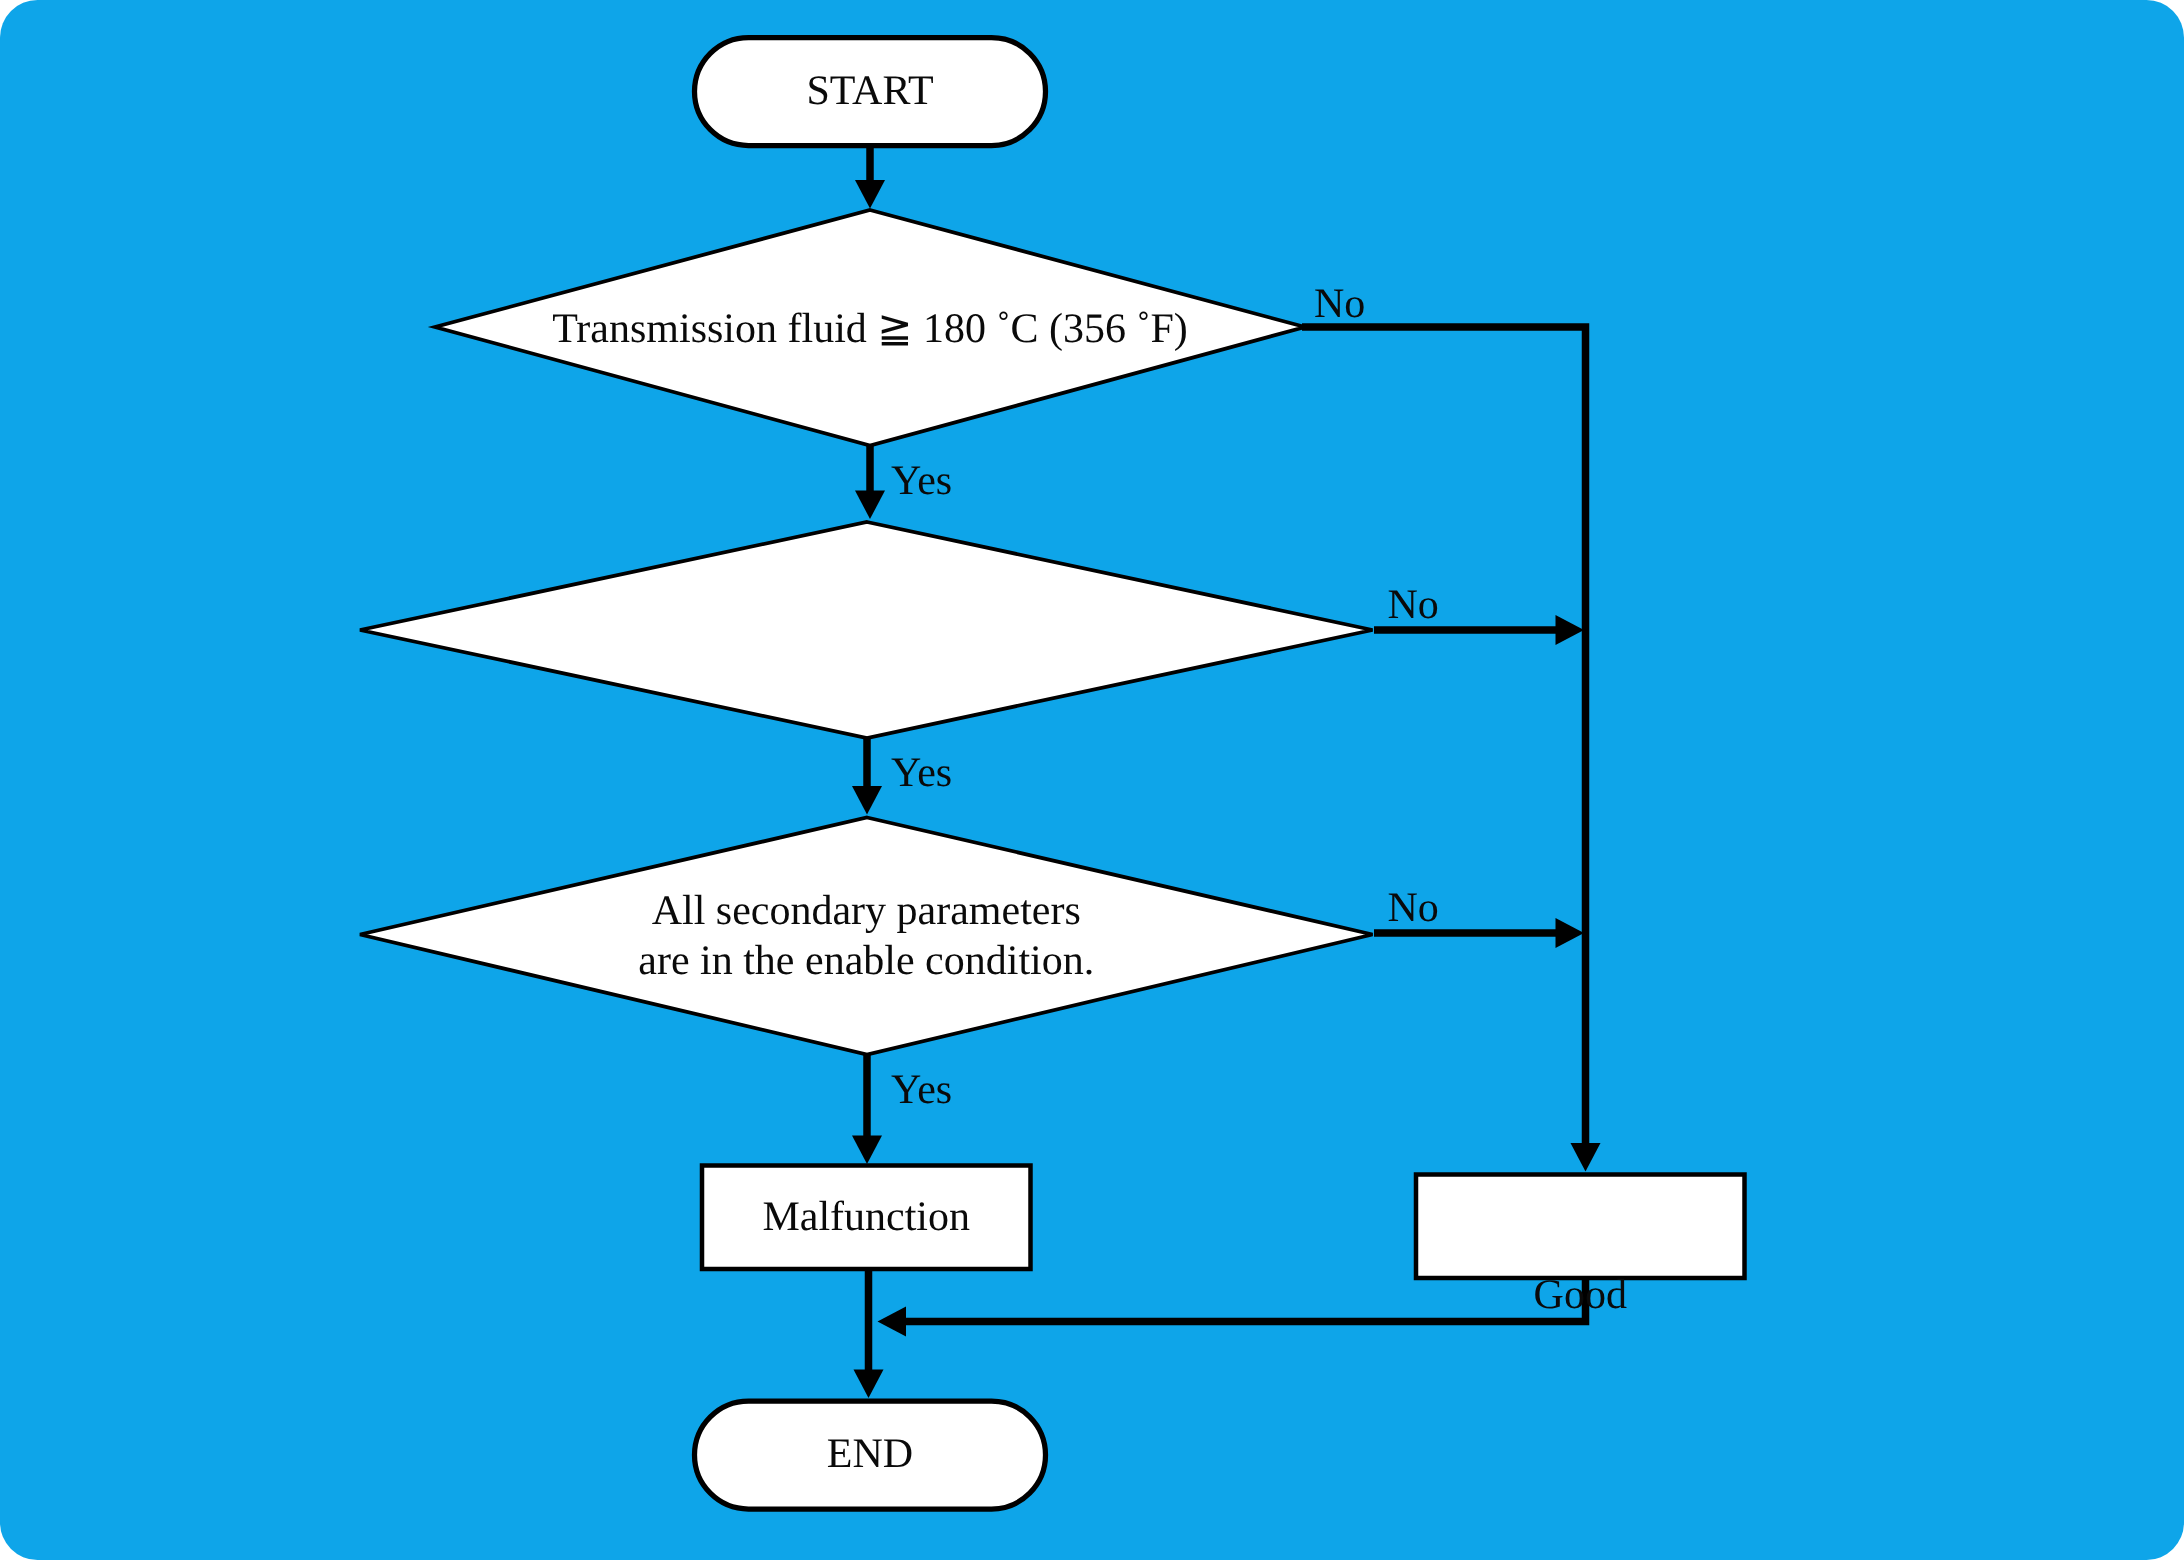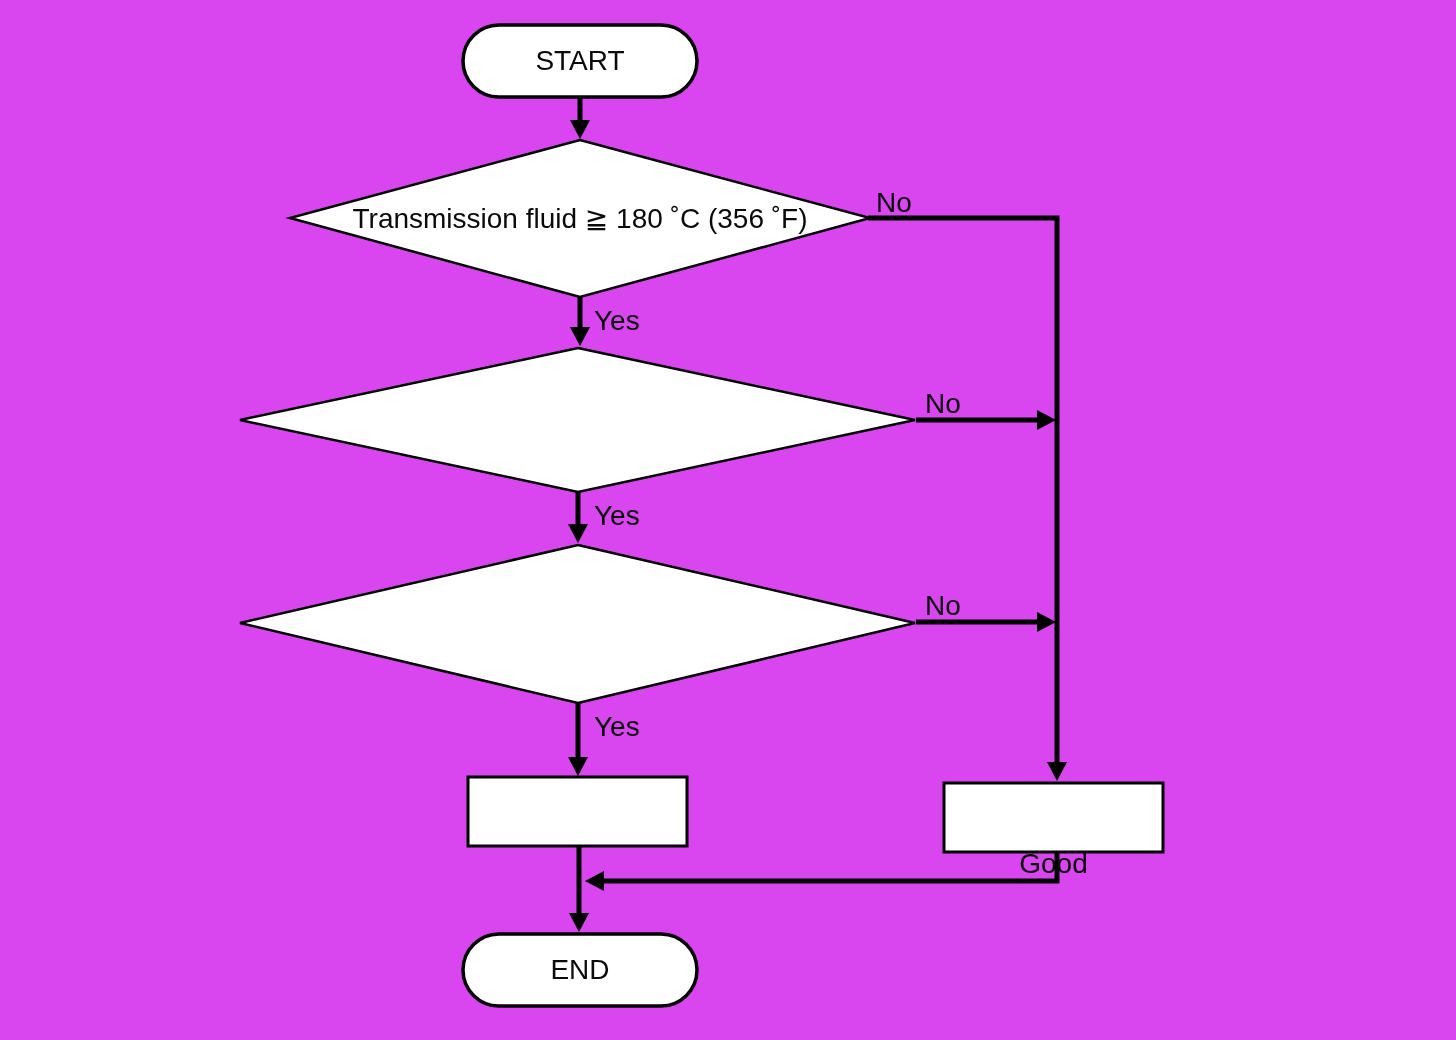--- a/index.html
+++ b/index.html
@@ -4,24 +4,25 @@
 <style>
   html, body {
     margin: 0;
     padding: 0;
     background: #ffffff;
   }
   .canvas {
     position: relative;
     width: 1456px;
     height: 1040px;
-    background: #d946ef;
-    font-family: Liberation Sans, sans-serif;
+    background: #0ea5e9;
+    font-family: Liberation Serif, serif;
     color: #0a0a0a;
     overflow: hidden;
+    border-radius: 25px;
   }
   .canvas svg {
     position: absolute;
     top: 0;
     left: 0;
   }
   .lbl {
     position: absolute;
     font-size: 28px;
     line-height: 1.1;
@@ -106,21 +107,26 @@
     <rect x="944" y="783" width="219" height="69" fill="#ffffff" stroke-width="3"></rect>
 
     <rect x="463" y="934" width="234" height="72" rx="36" ry="36" fill="#ffffff" stroke-width="3.5"></rect>
   </svg>
 
   <div class="node-label" style="left:463px; top:25px; width:234px; height:72px;">START</div>
 
   <div class="node-label" style="left:290px; top:140px; width:580px; height:157px;">Transmission fluid ≧ 180 ˚C (356 ˚F)</div>
 
 
+  <div class="node-label decision3-lines" style="left:240px; top:545px; width:675px; height:158px; flex-direction:column;">
+    <div>All secondary parameters</div>
+    <div>are in the enable condition.</div>
+  </div>
 
+  <div class="node-label" style="left:468px; top:777px; width:219px; height:69px;">Malfunction</div>
 
   <div class="node-label" style="left:944px; top:829px; width:219px; height:69px;">Good</div>
 
   <div class="node-label" style="left:463px; top:934px; width:234px; height:72px;text-align:center;">END</div>
 
   <div class="lbl" style="left:876px; top:188px;">No</div>
 
   <div class="lbl" style="left:594px; top:306px;">Yes</div>
 
   <div class="lbl" style="left:925px; top:389px;">No</div>

